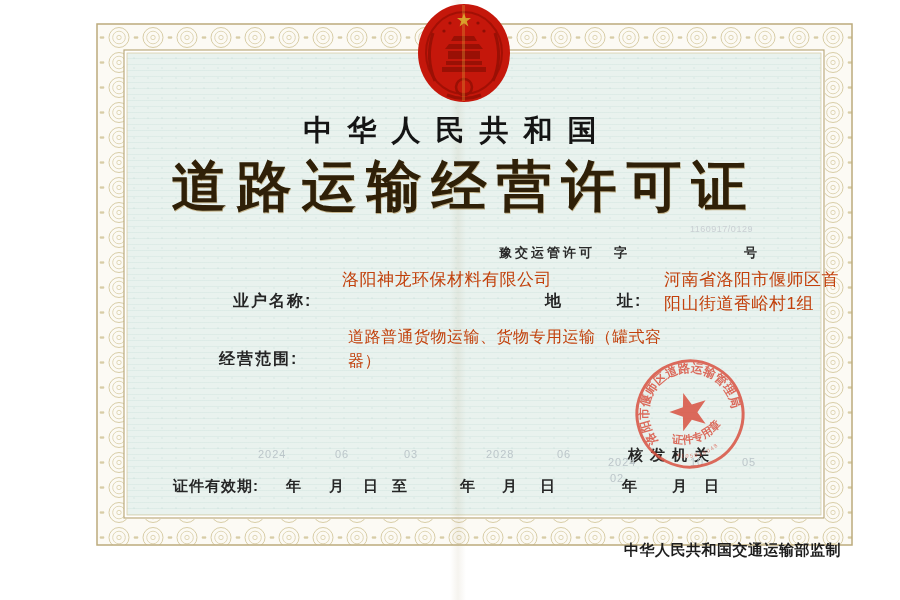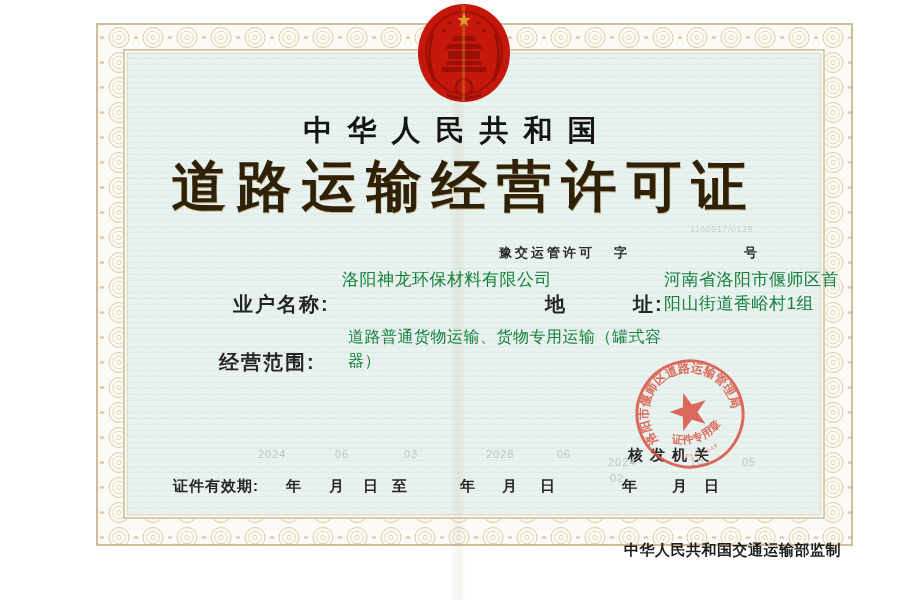--- a/index.html
+++ b/index.html
@@ -27,22 +27,22 @@
     color:#141414;text-indent:15px;
   }
   .main-title{
     left:0;top:150px;width:900px;text-align:center;
     font-family:Liberation Mono, monospace;font-weight:bold;
     font-size:55px;letter-spacing:10px;color:#2f2008;text-indent:28px;
     text-shadow:0.5px 0.5px 0 rgba(150,105,20,0.45);
   }
   .permit-no{font-size:13px;font-weight:bold;color:#2a2a2a;letter-spacing:3px;top:244px;}
   .serial-faint{font-size:9px;color:#c9cfd3;top:224px;left:690px;letter-spacing:0.5px;}
-  .lbl{font-weight:bold;color:#252525;font-size:20px;letter-spacing:2px;}
-  .typed{color:#15803d;font-size:17px;letter-spacing:0.5px;white-space:nowrap;}
+  .lbl{font-weight:bold;color:#252525;font-size:16px;letter-spacing:2px;}
+  .typed{color:#c2410c;font-size:17px;letter-spacing:0.5px;white-space:nowrap;}
   .fnum{color:#bcc6ca;font-size:11px;letter-spacing:1px;}
   .unit{font-weight:bold;font-size:15px;color:#262626;}
   .validity-label,.issuer-label{font-weight:bold;font-size:15px;color:#262626;letter-spacing:1px;}
   .issuer-label{letter-spacing:7px;}
   .footer{
     left:624px;top:541px;font-size:15px;font-weight:bold;color:#1d1d1d;letter-spacing:0.5px;
   }
   svg text{font-family:"Liberation Sans",sans-serif;}
 </style>
 </head>

